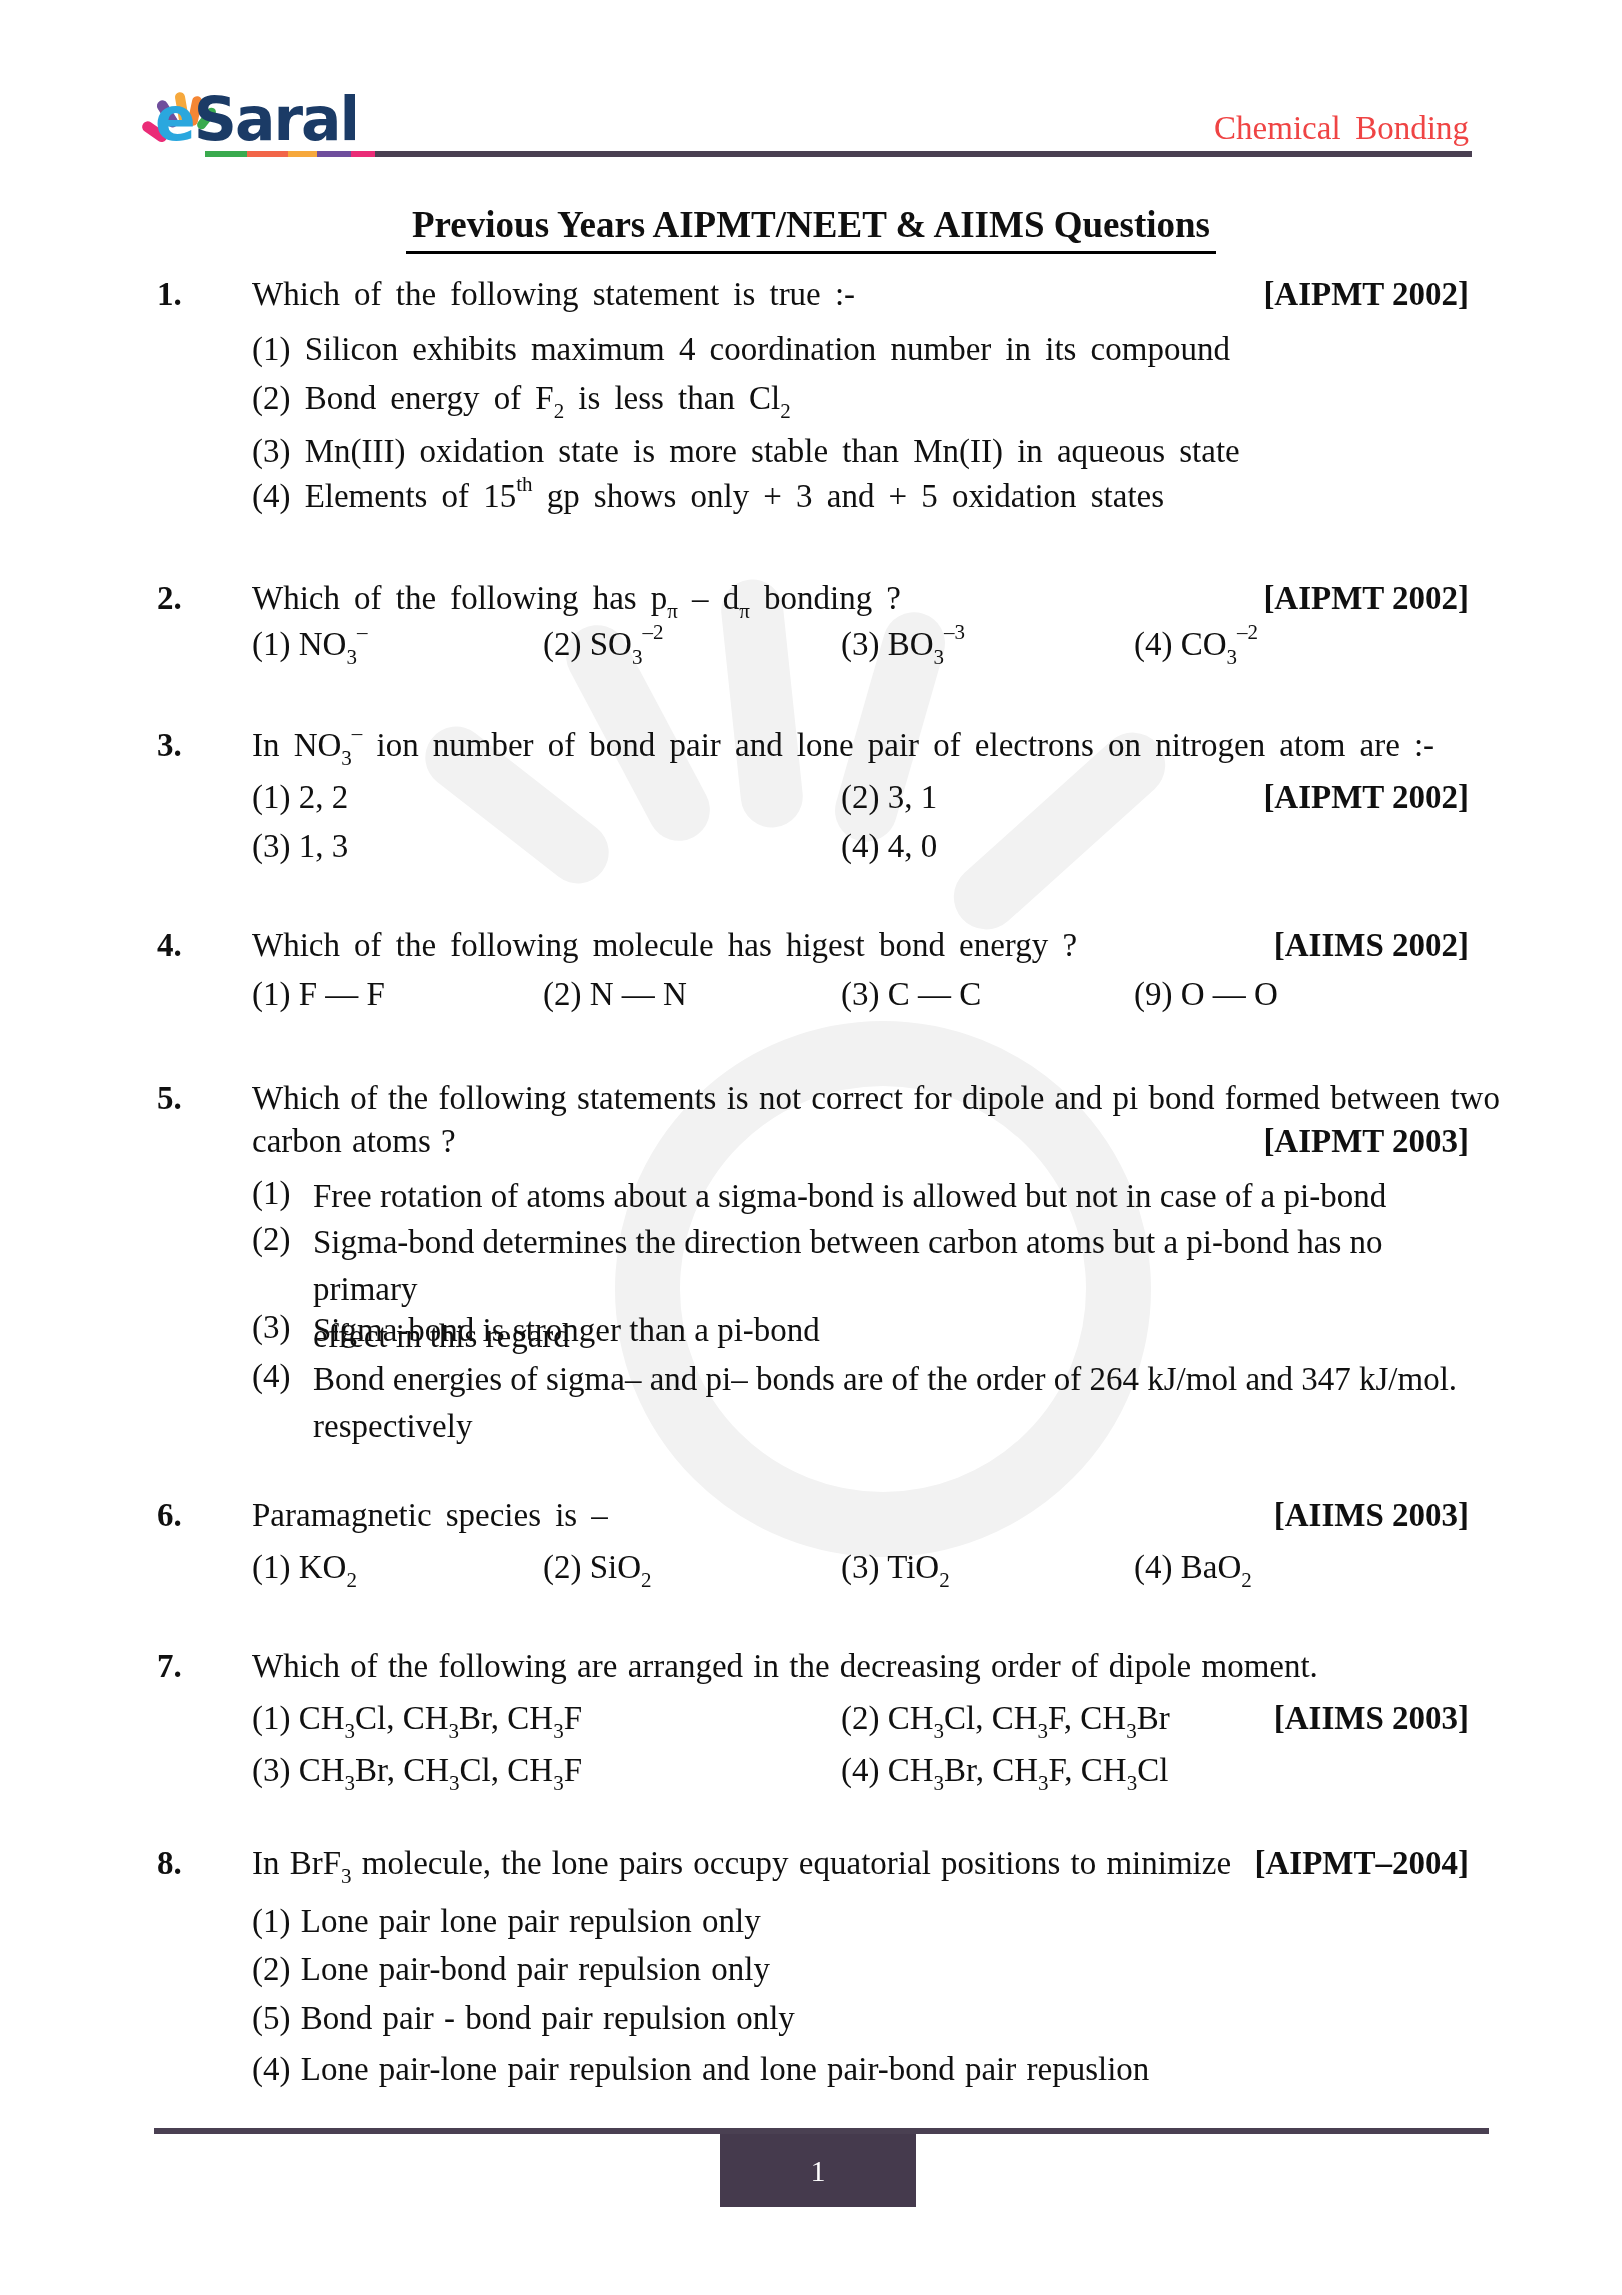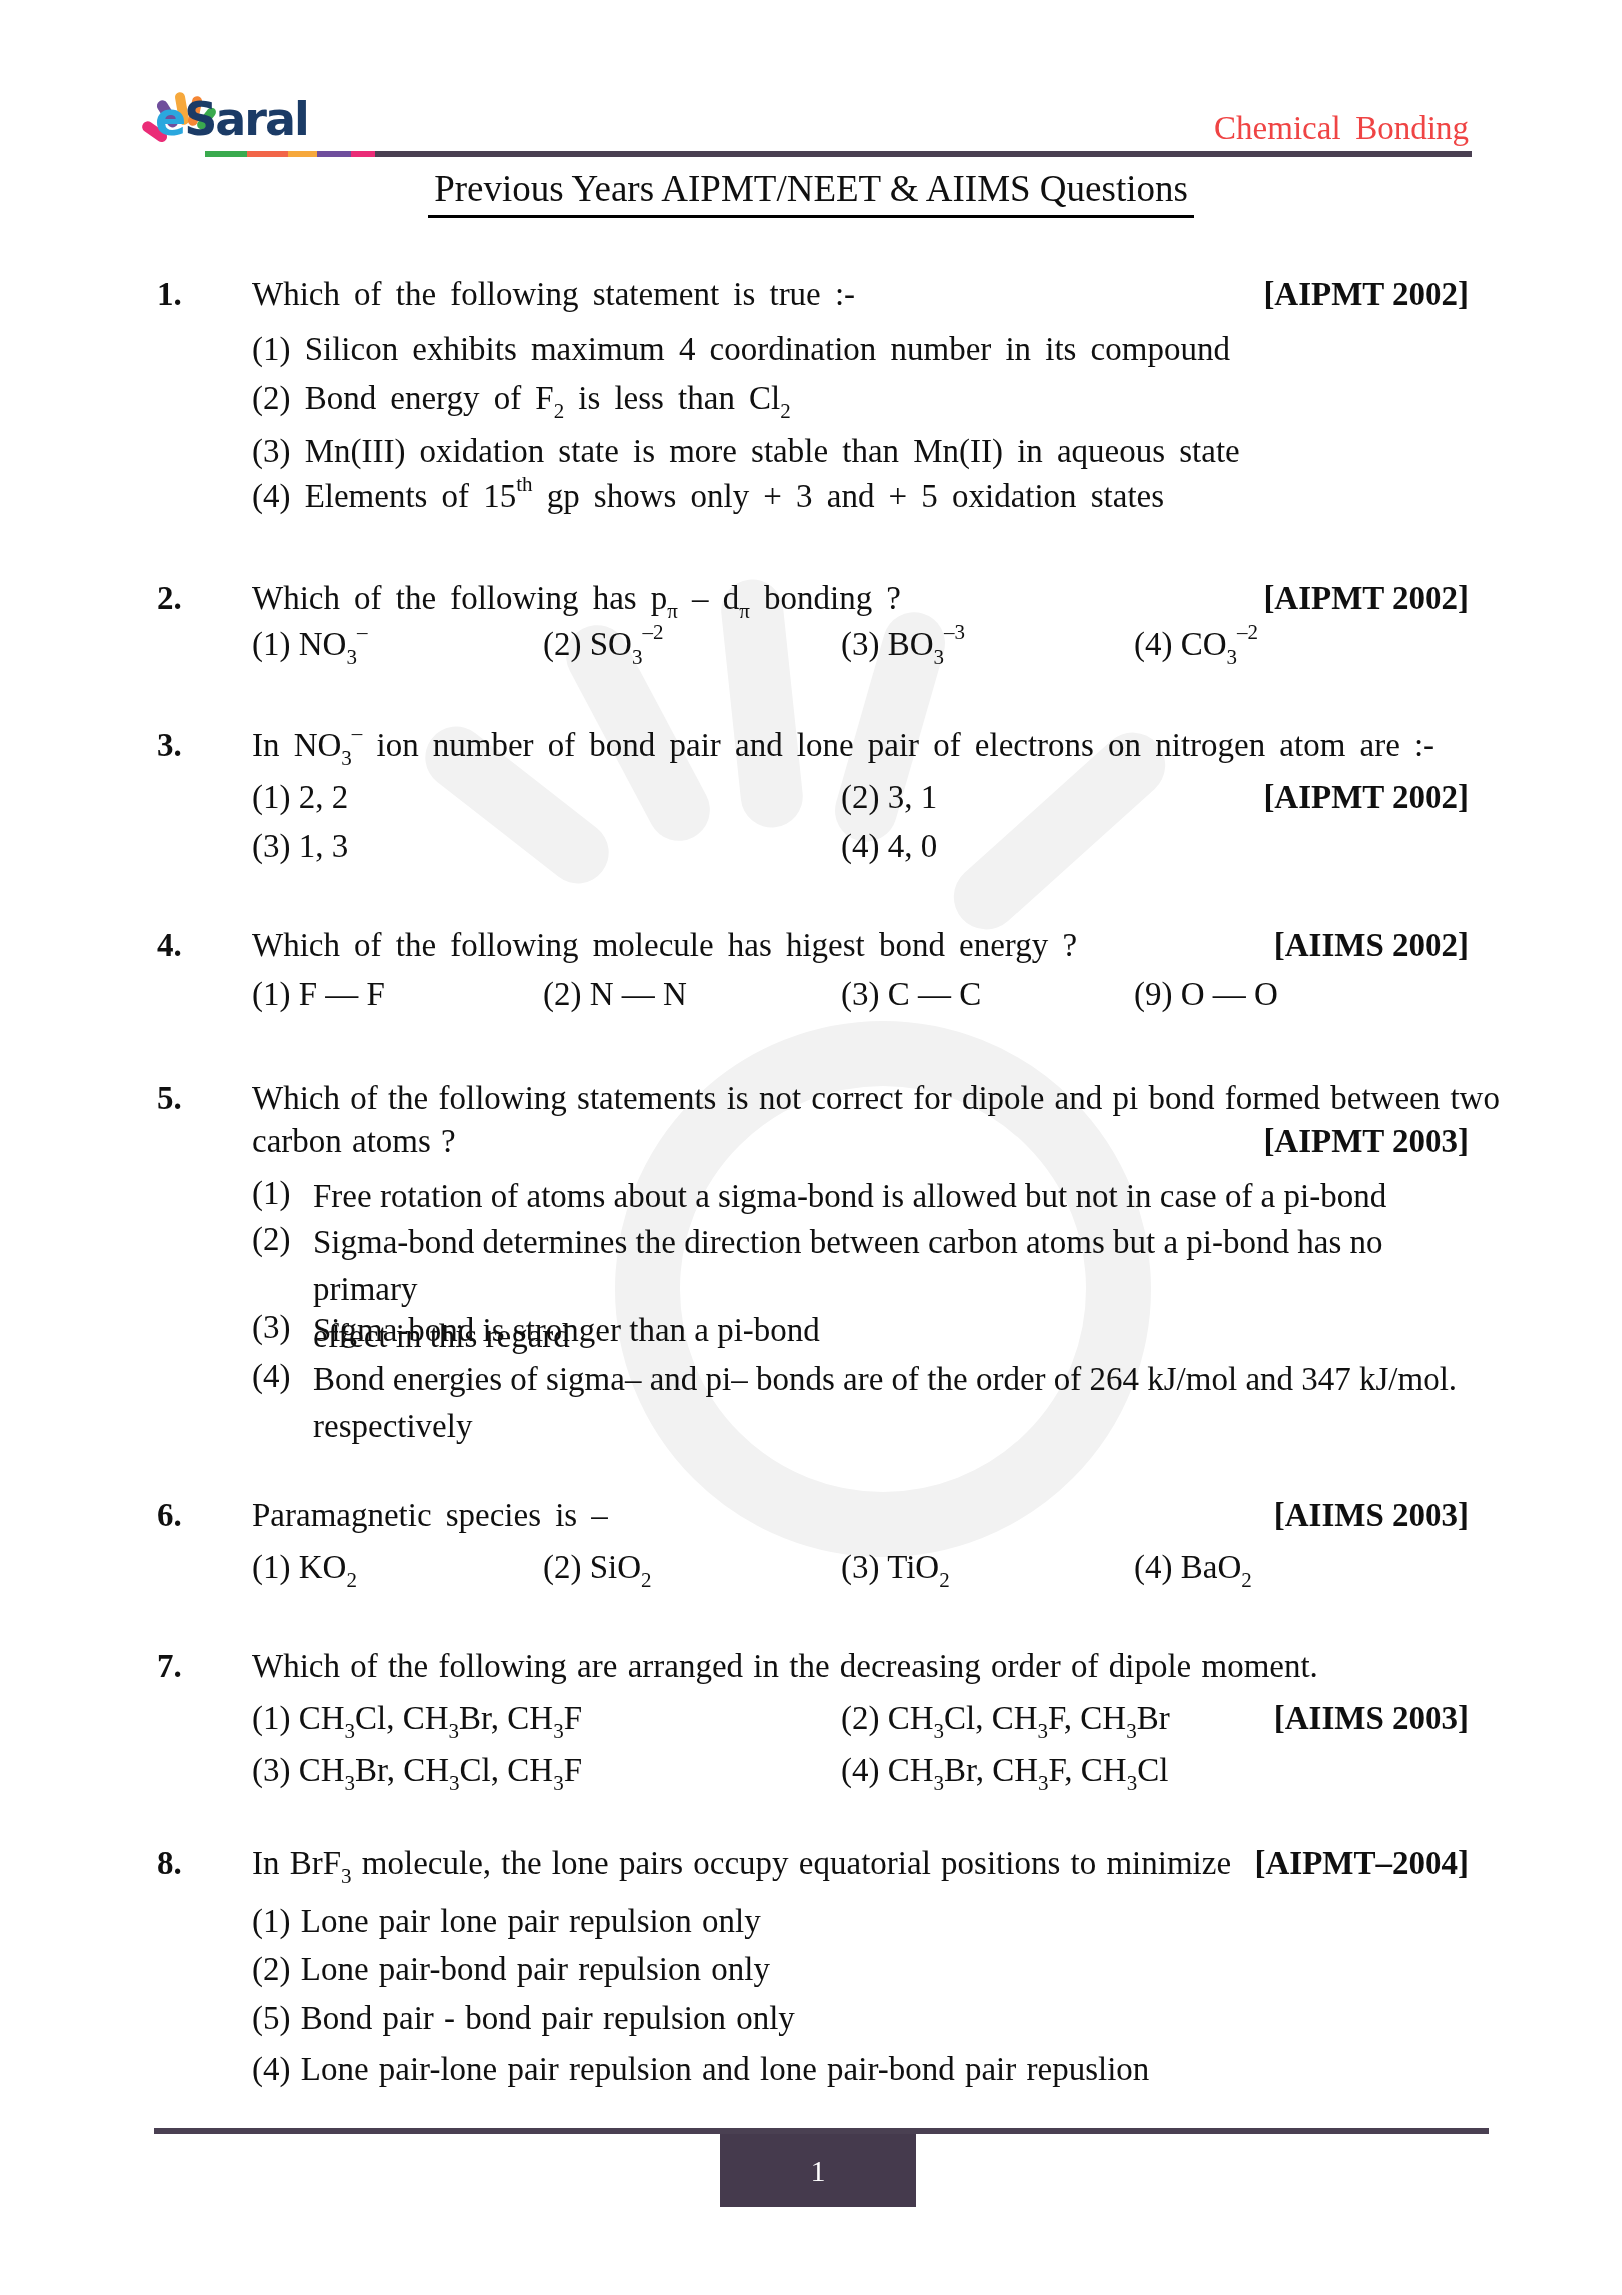--- a/index.html
+++ b/index.html
@@ -1,30 +1,30 @@
 <!DOCTYPE html>
 <html style="font-size:10.5px"><head>
 <meta charset="utf-8">
 <style>
   html,body{margin:0;padding:0;background:#888;}
   .page{position:relative;width:1622px;height:2295px;background:#ffffff;
         font-family:"Liberation Serif",serif;color:#101010;overflow:hidden;margin:0 auto;}
   
   .logo-text{position:absolute;left:155px;top:90px;font-family:"DejaVu Sans",sans-serif;
-             font-weight:bold;font-size:46px;letter-spacing:-2px;line-height:59px;}
+             font-weight:bold;font-size:60px;letter-spacing:-2px;line-height:59px;}
   .logo-e{color:#2aa7de;}
   .logo-rest{color:#1b3b66;}
   .finger{position:absolute;border-radius:6.5px;}
   .hdr-rule{position:absolute;top:151px;height:5.9px;background:#4a4052;}
   .seg{position:absolute;top:151px;height:5.9px;}
   .subject{position:absolute;top:109px;right:153px;font-size:33px;line-height:38px;
            color:#ef4444;word-spacing:6.5px;}
   .title-row{position:absolute;top:168px;left:0;width:1622px;text-align:center;}
-  .title-row span{display:inline-block;font-size:37px;font-weight:400;line-height:42px;
-                  border-bottom:3.9px solid #000;padding:0 6.5px 5.2px 6.5px;}
+  .title-row span{display:inline-block;font-size:37px;font-weight:700;line-height:42px;
+                  border-bottom:3.9px solid #000;padding:0 6.5px 5.2px 6.5px;margin-top:36px;}
   
   .line{position:absolute;font-size:33px;line-height:41px;white-space:nowrap;z-index:2;}
   .num{left:157px;font-weight:700;}
   .stem{left:252px;width:1217px;display:flex;justify-content:space-between;}
   .tag{font-weight:700;white-space:nowrap;}
   .ws{word-spacing:5.9px;text-align:center;}
   .ws2{word-spacing:2px;}
   .opt{left:252px;}
   .row{left:252px;width:1217px;}
   .row>span{position:absolute;top:0;white-space:nowrap;}

